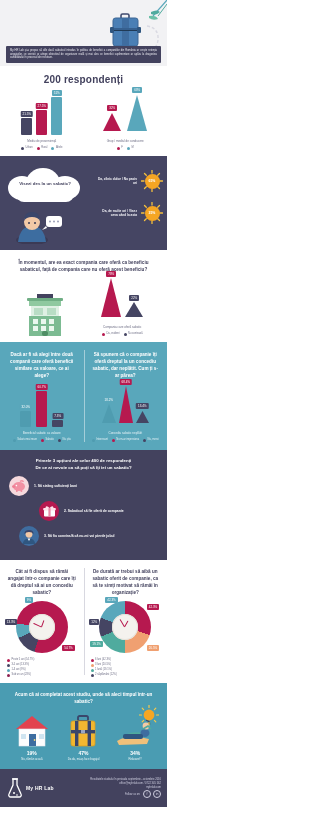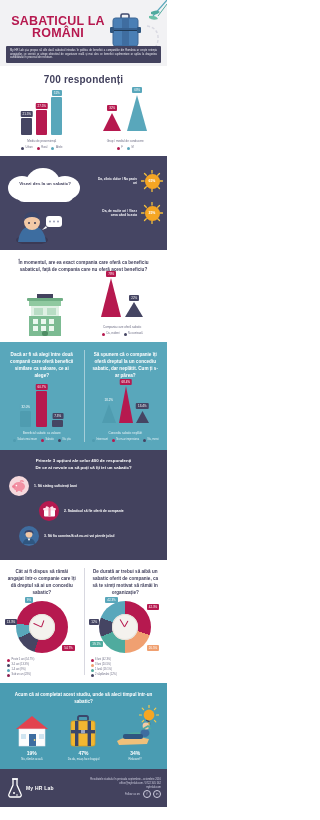--- a/index.html
+++ b/index.html
@@ -148,21 +148,20 @@
 <div class="page">
 
   <div class="sec header">
     <div class="corner-deco">
       <svg width="26" height="16" viewBox="0 0 26 16">
           <path d="M26 0 L12 16" stroke="#59a7bb" stroke-width="1.2" fill="none"></path>
           <path d="M26 4 L17 16" stroke="#4fab9e" stroke-width="1" fill="none"></path>
         </svg>
     </div>
 
-    <div class="hdr-title">SABATICUL LA ROMÂNI</div>
 
     <div class="suitcase-wrap">
       <svg width="54" height="50" viewBox="0 0 54 50">
         <path d="M40 20 q12 2 11 14 q-1 10 -12 12" stroke="#d9d9e2" stroke-width="1.4" fill="none" stroke-dasharray="3 2"></path>
         <path d="M44 6 q6 -3 9 0 q-4 4 -9 2z" fill="#4fab9e"></path>
         <path d="M42 10 q7 -1 9 3 q-5 2 -9 -1z" fill="#6cc0a8"></path>
         <rect x="14" y="8" width="8" height="5" rx="1.5" fill="none" stroke="#3f4a6e" stroke-width="1.6"></rect>
         <rect x="6" y="12" width="25" height="28" rx="2.5" fill="#4a7fb5"></rect>
         <rect x="6" y="12" width="25" height="28" rx="2.5" fill="none" stroke="#3d6795" stroke-width="1"></rect>
         <rect x="15" y="12" width="7" height="28" fill="#3f6da0"></rect>
@@ -170,21 +169,21 @@
         <rect x="6" y="22" width="25" height="2.6" fill="#36608f"></rect>
         <rect x="3" y="21" width="4" height="6" rx="1" fill="#2f5680"></rect>
         <rect x="30" y="21" width="4" height="6" rx="1" fill="#2f5680"></rect>
       </svg>
     </div>
 
     <div class="blurb">My HR Lab și-a propus să afle dacă sabaticul introdus în politica de beneficii a companiilor din România ar crește retenția angajaților, ce servicii ar atinge obiectivul de organizare reală și mai ales ce beneficii suplimentare ar apăra la dragostea candidatului în procesul de recrutare.</div>
   </div>
 
   <div class="sec white">
-    <div class="resp-title">700 respondenți</div>
+    <div class="resp-title">200 respondenți</div>
 
     <div class="twoblock">
 
       <div class="half">
         <div class="barchart">
           <div class="bcol">
             <div class="blabel nv">21.5%</div>
             <div class="bar" style="height:17px;background:#454563;"></div>
           </div>
           <div class="bcol">

